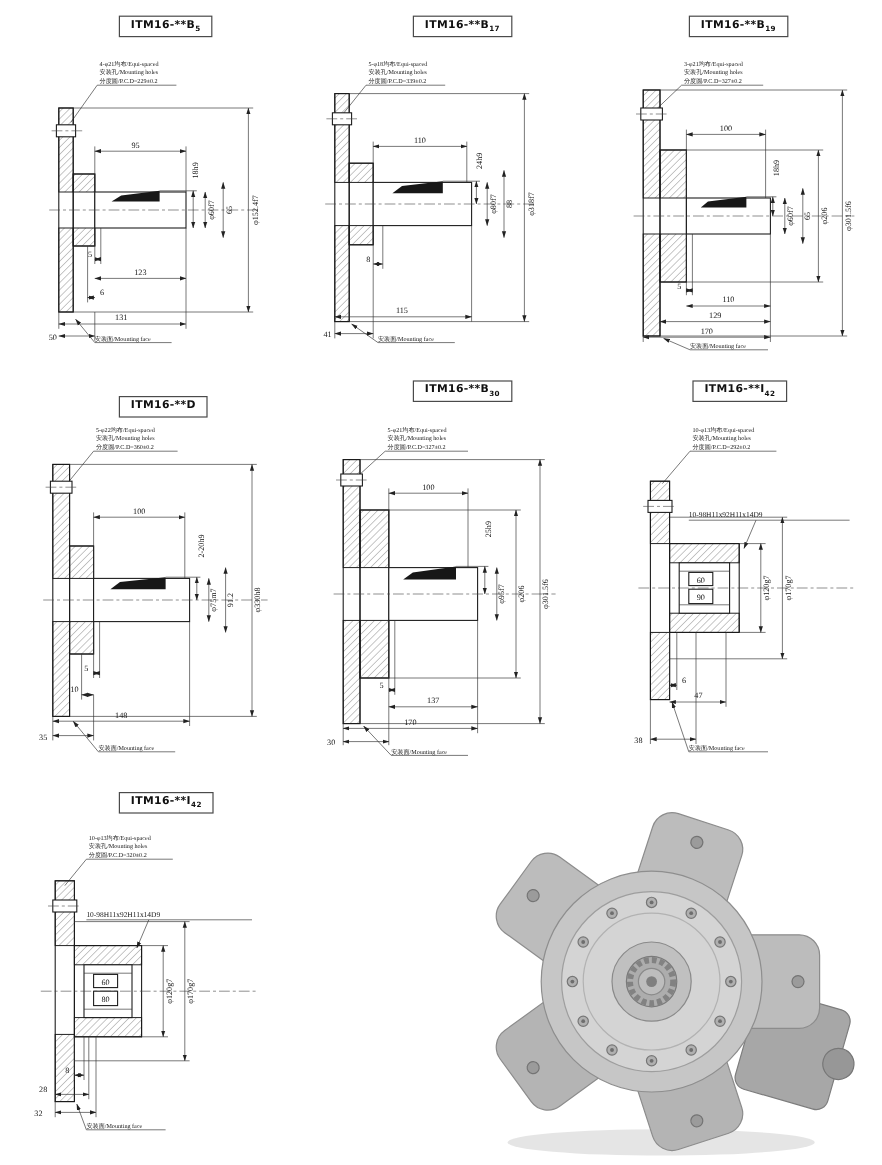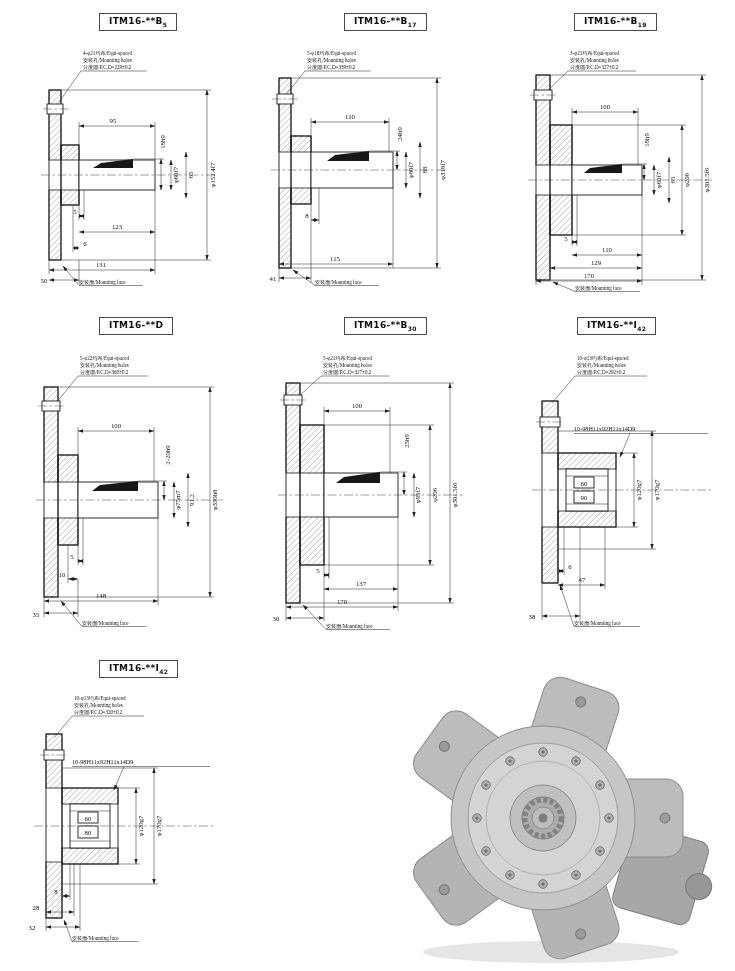--- a/index.html
+++ b/index.html
@@ -29,21 +29,21 @@
     </pattern>
     <marker id="arr" viewBox="0 0 10 10" refX="9.5" refY="5" markerWidth="5.5" markerHeight="5.5" markerUnits="userSpaceOnUse" orient="auto-start-reverse">
       <path d="M0,1.8 L10,5 L0,8.2 Z" fill="#222"></path>
     </marker>
   </defs>
 </svg>
 
 <div class="panel-title" style="left:99px;top:13px"><span>ITM16-**B</span><sub>5</sub></div>
 <div class="panel-title" style="left:344px;top:13px"><span>ITM16-**B</span><sub>17</sub></div>
 <div class="panel-title" style="left:574px;top:13px"><span>ITM16-**B</span><sub>19</sub></div>
-<div class="panel-title" style="left:99px;top:317px"><span>ITM16-**D</span><sub></sub></div>
+<div class="panel-title" style="left:99px;top:330px"><span>ITM16-**D</span><sub></sub></div>
 <div class="panel-title" style="left:344px;top:317px"><span>ITM16-**B</span><sub>30</sub></div>
 <div class="panel-title" style="left:577px;top:317px"><span>ITM16-**I</span><sub>42</sub></div>
 <div class="panel-title" style="left:99px;top:660px"><span>ITM16-**I</span><sub>42</sub></div>
 
 <svg class="draw" style="left:35px;top:30px" width="210" height="258">
   <g>
     <text class="sm" x="48" y="25">4-φ21均布/Equi-spaced</text>
     <text class="sm" x="48" y="32">安装孔/Mounting holes</text>
     <text class="sm" x="48" y="39">分度圆/P.C.D=229±0.2</text>
     <line class="dim" x1="46" y1="41" x2="112" y2="41"></line>

